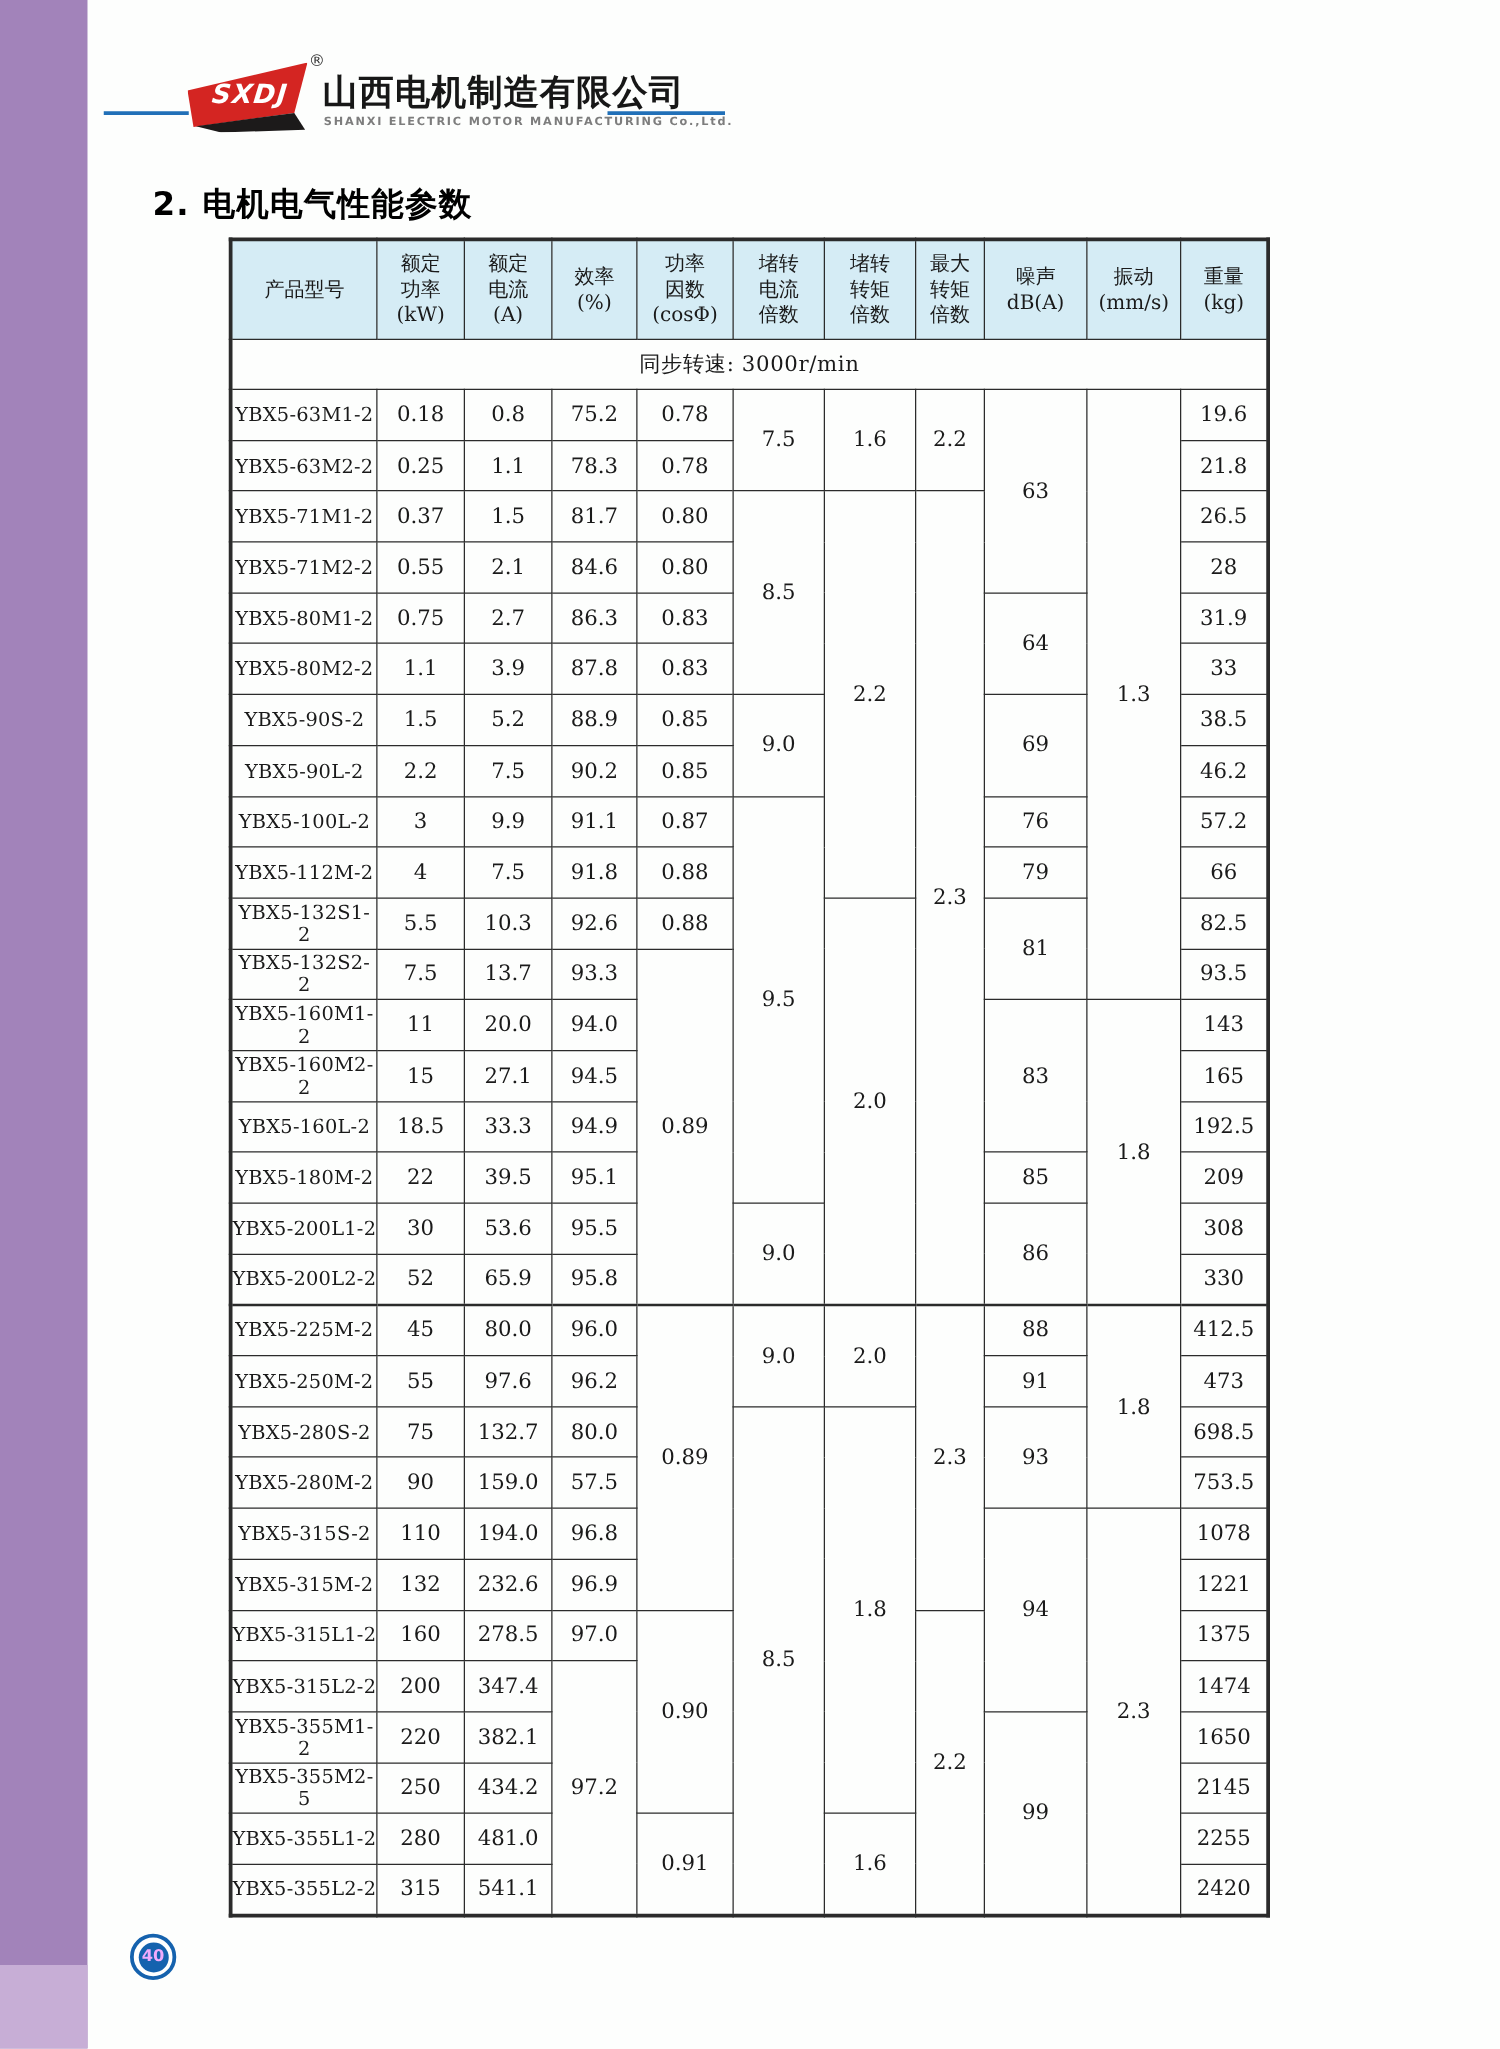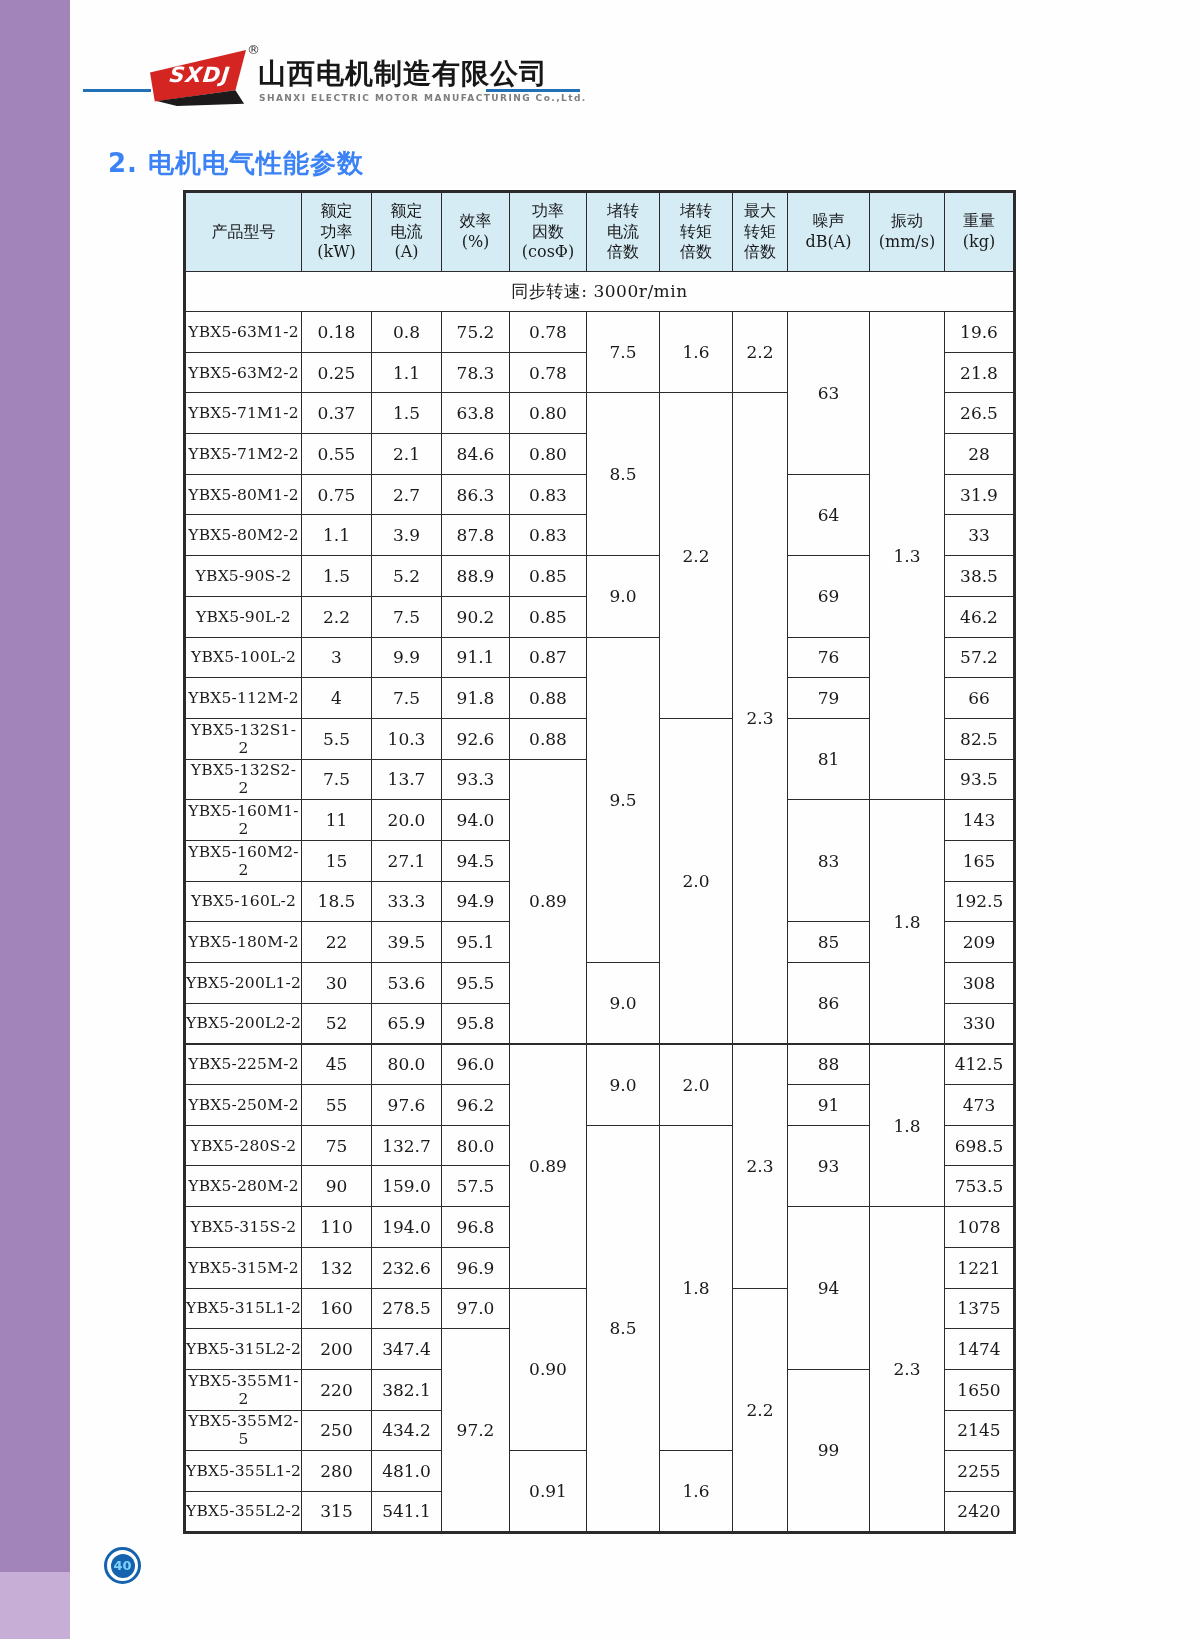--- a/index.html
+++ b/index.html
@@ -19,43 +19,43 @@
   .logo .logo-text { position:absolute; left:10px; top:13px; width:80px; text-align:center;
     font-family:"DejaVu Sans", sans-serif; font-style:italic; font-weight:bold; font-size:21px;
     color:#fff; letter-spacing:1px; transform:skewX(-6deg); }
   .logo-reg { position:absolute; left:247px; top:42px; font-size:13px; color:#333; font-family:"DejaVu Sans", sans-serif; }
 
   .company-cn { position:absolute; left:258px; top:55px; width:230px; font-family:Liberation Serif, serif;
     font-weight:bold; font-size:28px; color:#171717; letter-spacing:1px; white-space:nowrap; }
   .company-en { position:absolute; left:259px; top:93px; font-family:"DejaVu Sans", sans-serif;
     font-size:9px; color:#7d7d7d; letter-spacing:1.45px; white-space:nowrap;font-weight:bold; }
 
-  .section-title { position:absolute; left:108px; top:146px; font-family:"DejaVu Sans", sans-serif;
-    font-weight:bold; font-size:26px; color:#3b82f6; letter-spacing:1px; }
+  .section-title { position:absolute; left:122px; top:146px; font-family:"DejaVu Sans", sans-serif;
+    font-weight:bold; font-size:26px; color:#000000; letter-spacing:1px; }
 
   .table-wrap { position:absolute; left:183px; top:190px; }
   table.spec { table-layout:fixed; border-collapse:collapse; width:830px; height:1342px;
     font-family:"DejaVu Serif", serif; color:#1a1a1a; }
   table.spec { border:3px solid #2b2b2b; }
   table.spec th, table.spec td { border:1.5px solid #2b2b2b; text-align:center; vertical-align:middle;
     padding:0; font-weight:normal; }
   tr.head-row { height:80px; background:#d5ecf5; }
   tr.head-row th { font-size:16px; line-height:1.3; }
   tr.sync-row { height:40px; }
   tr.sync-row td { font-size:17px; letter-spacing:0.5px; }
   tbody tr.data-row { height:40.7px; }
   tbody td { font-size:17px; }
   tbody td.model-cell { font-size:15.5px; letter-spacing:0.2px; }
   tbody tr.group-break td { border-top-width:2.8px; }
 
   .page-circle { position:absolute; left:104px; top:1547px; width:37px; height:37px; border-radius:50%;
     border:3px solid #1562ae; display:flex; align-items:center; justify-content:center; background:#fff; }
   .page-circle .inner { width:24px; height:24px; border-radius:50%; background:#1562ae;
     display:flex; align-items:center; justify-content:center; }
-  .page-circle .num { color:#7dd3fc; font-family:"DejaVu Sans", sans-serif; font-weight:bold; font-size:13px; }
+  .page-circle .num { color:#f0abfc; font-family:"DejaVu Sans", sans-serif; font-weight:bold; font-size:13px; }
 </style>
 </head>
 <body>
 
 <div class="page">
 
   <div class="sidebar"></div>
   <div class="sidebar-bottom"></div>
 
   <div class="rule rule-left"></div>
@@ -163,21 +163,21 @@
             <td>0.25</td>
             <td>1.1</td>
             <td>78.3</td>
             <td>0.78</td>
             <td>21.8</td>
           </tr>
           <tr class="data-row">
             <td class="model-cell">YBX5-71M1-2</td>
             <td>0.37</td>
             <td>1.5</td>
-            <td>63.8</td>
+            <td>81.7</td>
             <td>0.80</td>
             <td rowspan="4">8.5</td>
             <td rowspan="8">2.2</td>
             <td rowspan="16">2.3</td>
             <td>26.5</td>
           </tr>
           <tr class="data-row">
             <td class="model-cell">YBX5-71M2-2</td>
             <td>0.55</td>
             <td>2.1</td>

